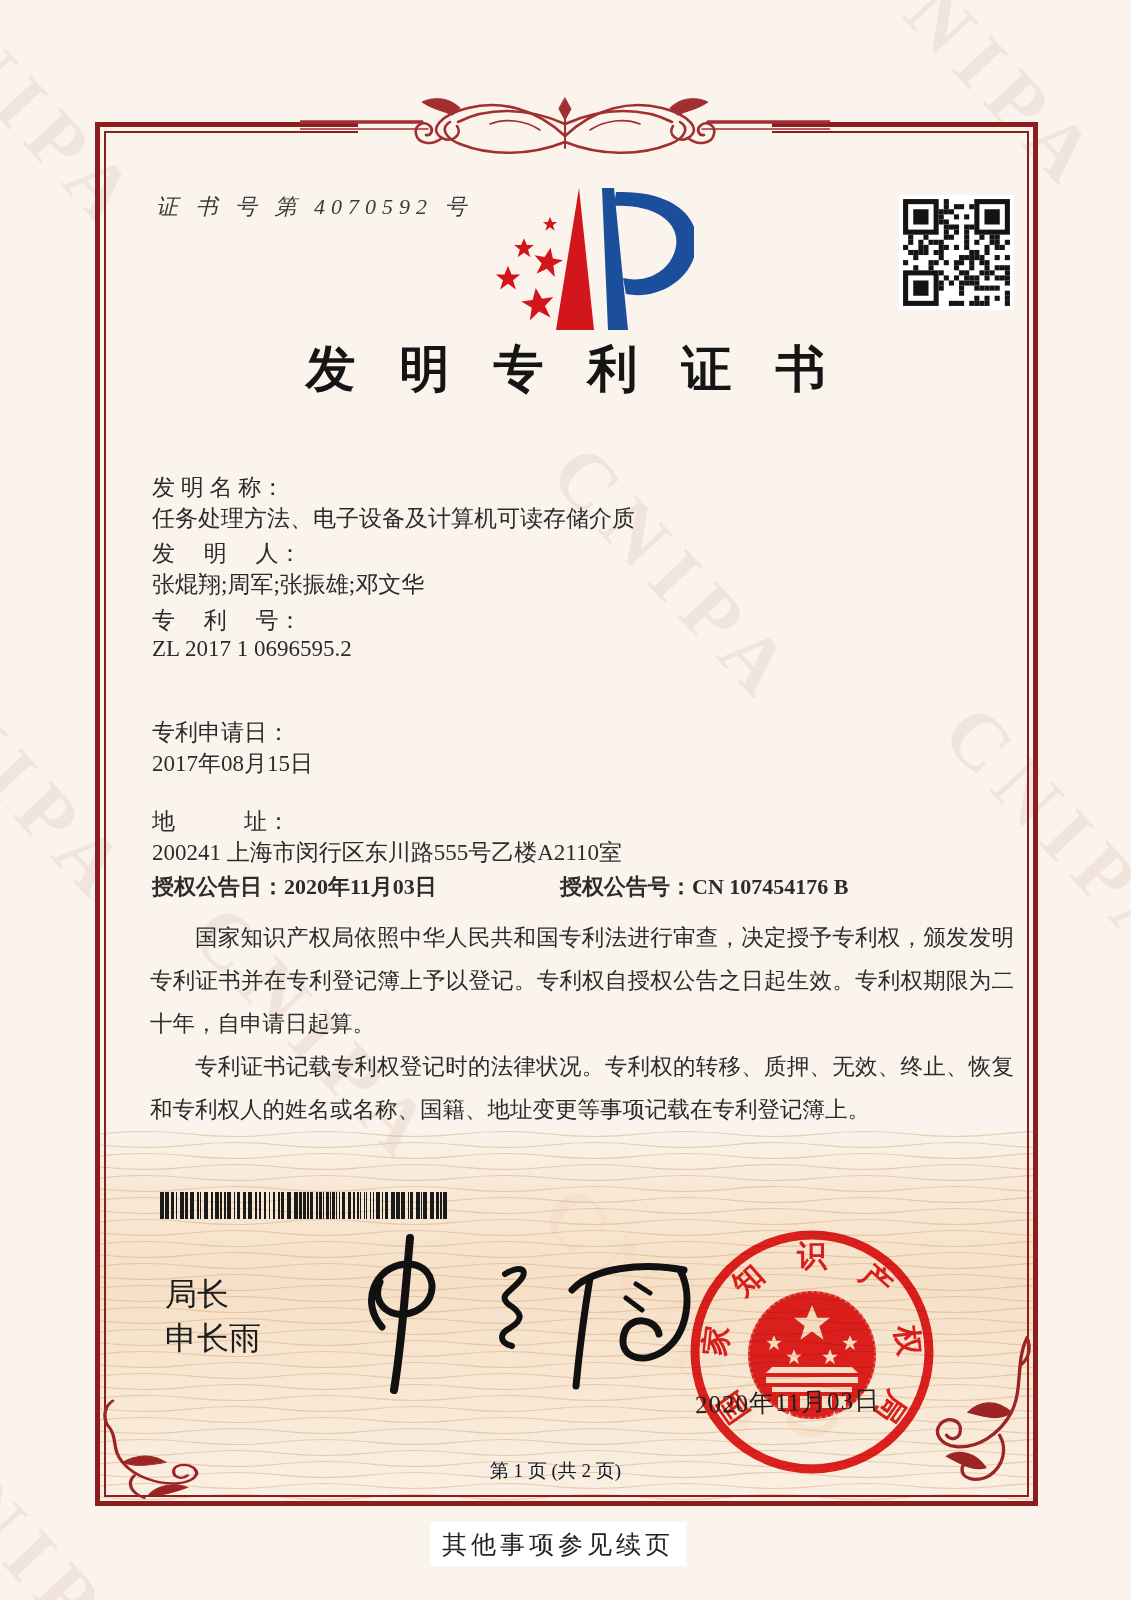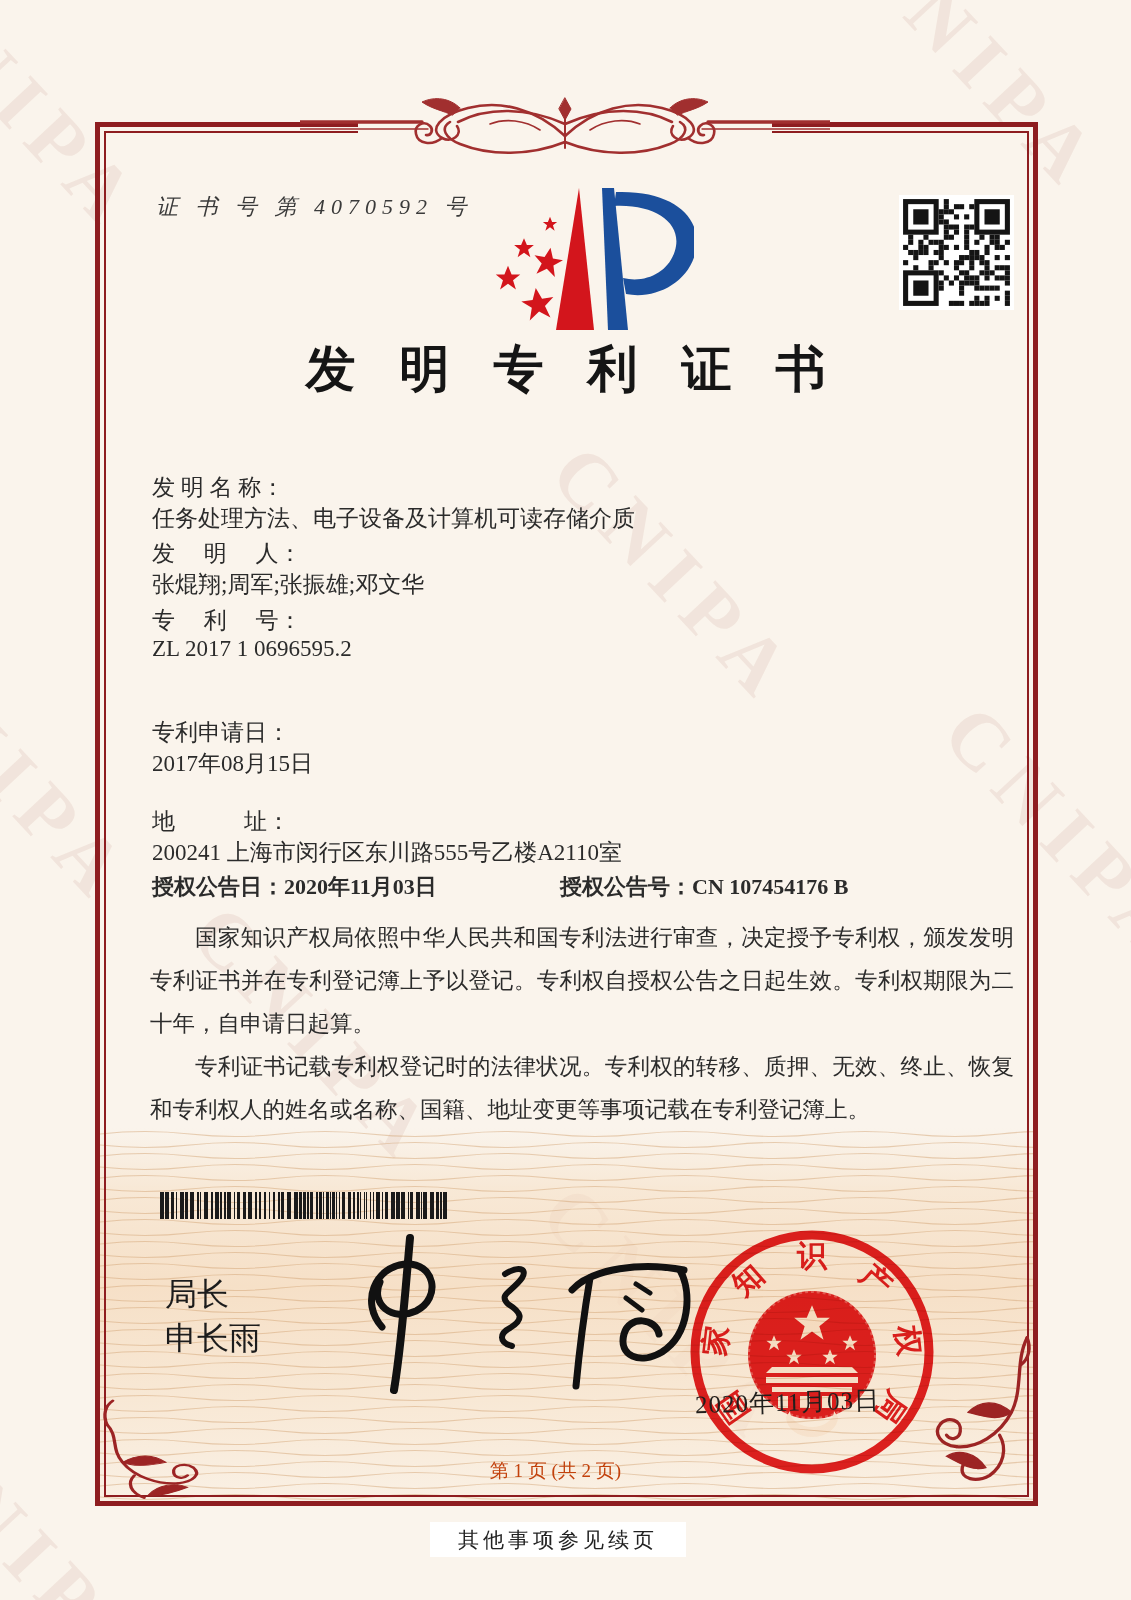--- a/index.html
+++ b/index.html
@@ -58,24 +58,24 @@
   #barcode{position:absolute;left:160px;top:1192px;width:292px;height:27px;z-index:5;}
   #director{position:absolute;left:165px;top:1272px;z-index:5;
     font-family:"Liberation Sans","DejaVu Sans",sans-serif;font-size:32px;color:#1c1c1c;line-height:44px;}
   #signature{position:absolute;left:320px;top:1232px;width:440px;height:170px;z-index:6;}
   #seal{position:absolute;left:687px;top:1227px;width:250px;height:250px;z-index:6;
     mix-blend-mode:multiply;opacity:.94;}
   .seal-char{position:absolute;left:50%;top:50%;font-size:30px;font-weight:700;color:#e01414;
     font-family:"Liberation Serif",serif;}
   #seal-date{position:absolute;left:8px;top:158px;width:240px;z-index:7;font-size:25px;
     color:#141414;letter-spacing:1px;transform:rotate(-1.5deg);white-space:nowrap;}
-  #page-info{position:absolute;left:0;right:20px;top:1458px;z-index:5;text-align:center;font-size:19px;color:#c2410c;}
+  #page-info{position:absolute;left:0;right:20px;top:1458px;z-index:5;text-align:center;font-size:19px;color:#0f172a;}
   #footer-note{
-    position:absolute;left:430px;top:1522px;width:256px;height:35px;z-index:5;background:#ffffff;
-    display:flex;align-items:center;justify-content:center;font-size:21px;letter-spacing:4px;color:#222;
+    position:absolute;left:430px;top:1522px;width:256px;height:44px;z-index:5;background:#ffffff;
+    display:flex;align-items:center;justify-content:center;font-size:25px;letter-spacing:4px;color:#222;
   }
   svg{display:block;}
 </style>
 </head>
 <body>
 
 <div id="page">
 
   <span class="wm" style="left:-55px;top:-45px;">CNIPA</span>
   <span class="wm" style="left:905px;top:-85px;">CNIPA</span>

